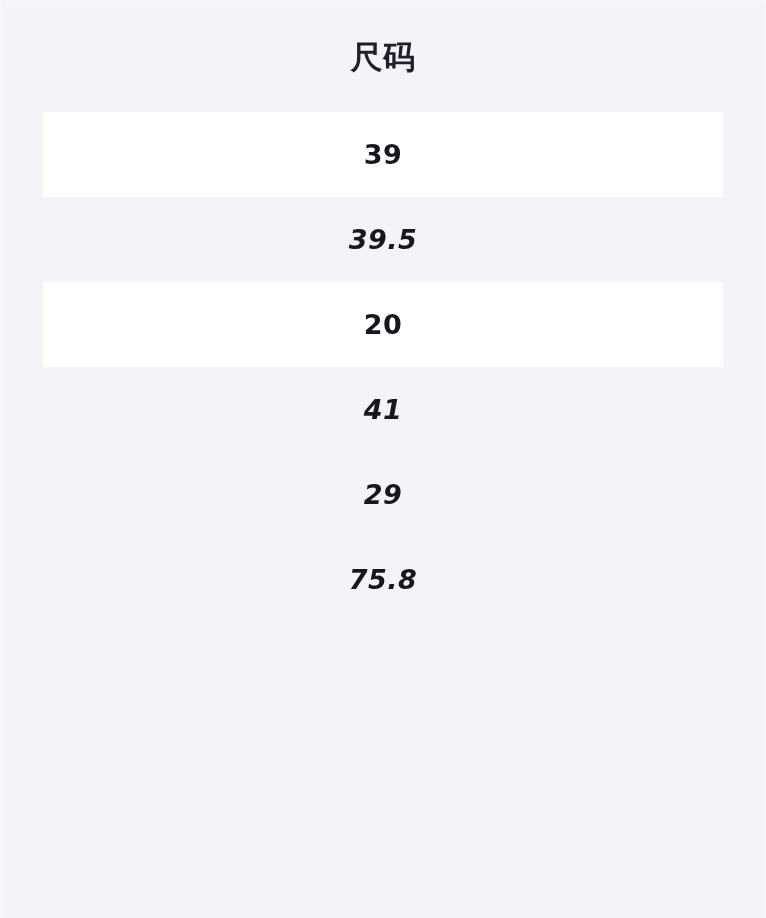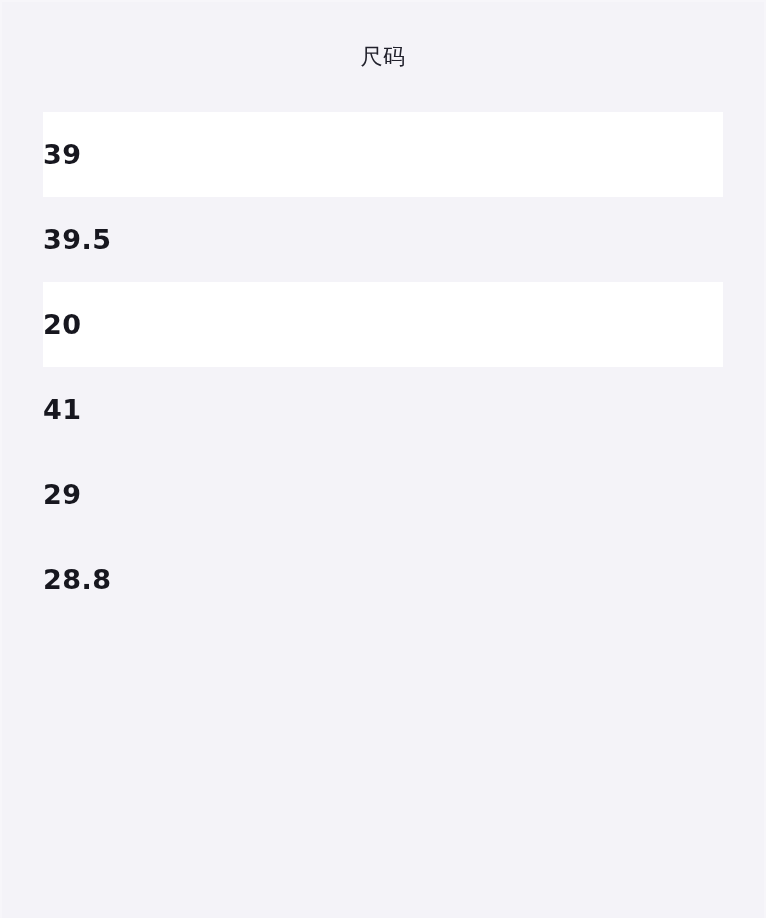--- a/index.html
+++ b/index.html
@@ -27,36 +27,38 @@
     width: 680px;
     margin: 0 auto;
     border-collapse: collapse;
     table-layout: fixed;
   }
   .size-table caption {
     caption-side: top;
     padding: 0;
     height: 110px;
     line-height: 110px;
-    font-size: 22px;
-    font-weight: 400;
+    font-size: 32px;
+    font-weight: 700;
     color: #20202b;
     text-align: center;
     letter-spacing: 0.5px;
   }
   .size-table tbody tr {
     height: 85px;
   }
   .size-table tbody tr.row-odd {
     background: #ffffff;
   }
   .size-table tbody tr.row-even {
     background: #f4f3f8;
+    font-style: italic;
   }
   .size-table td {
+    text-align: center;
     vertical-align: middle;
     padding: 0;
     font-size: 27px;
     font-weight: 700;
     color: #17171f;
     letter-spacing: 0.5px;
   }
 </style>
 </head>
 <body>
@@ -74,17 +76,17 @@
       <tr class="row-odd">
         <td>20</td>
       </tr>
       <tr class="row-even">
         <td>41</td>
       </tr>
       <tr class="row-even">
         <td>29</td>
       </tr>
       <tr class="row-even">
-        <td>28.8</td>
+        <td>75.8</td>
       </tr>
     </tbody>
   </table>
 </div>
 
 </body></html>

